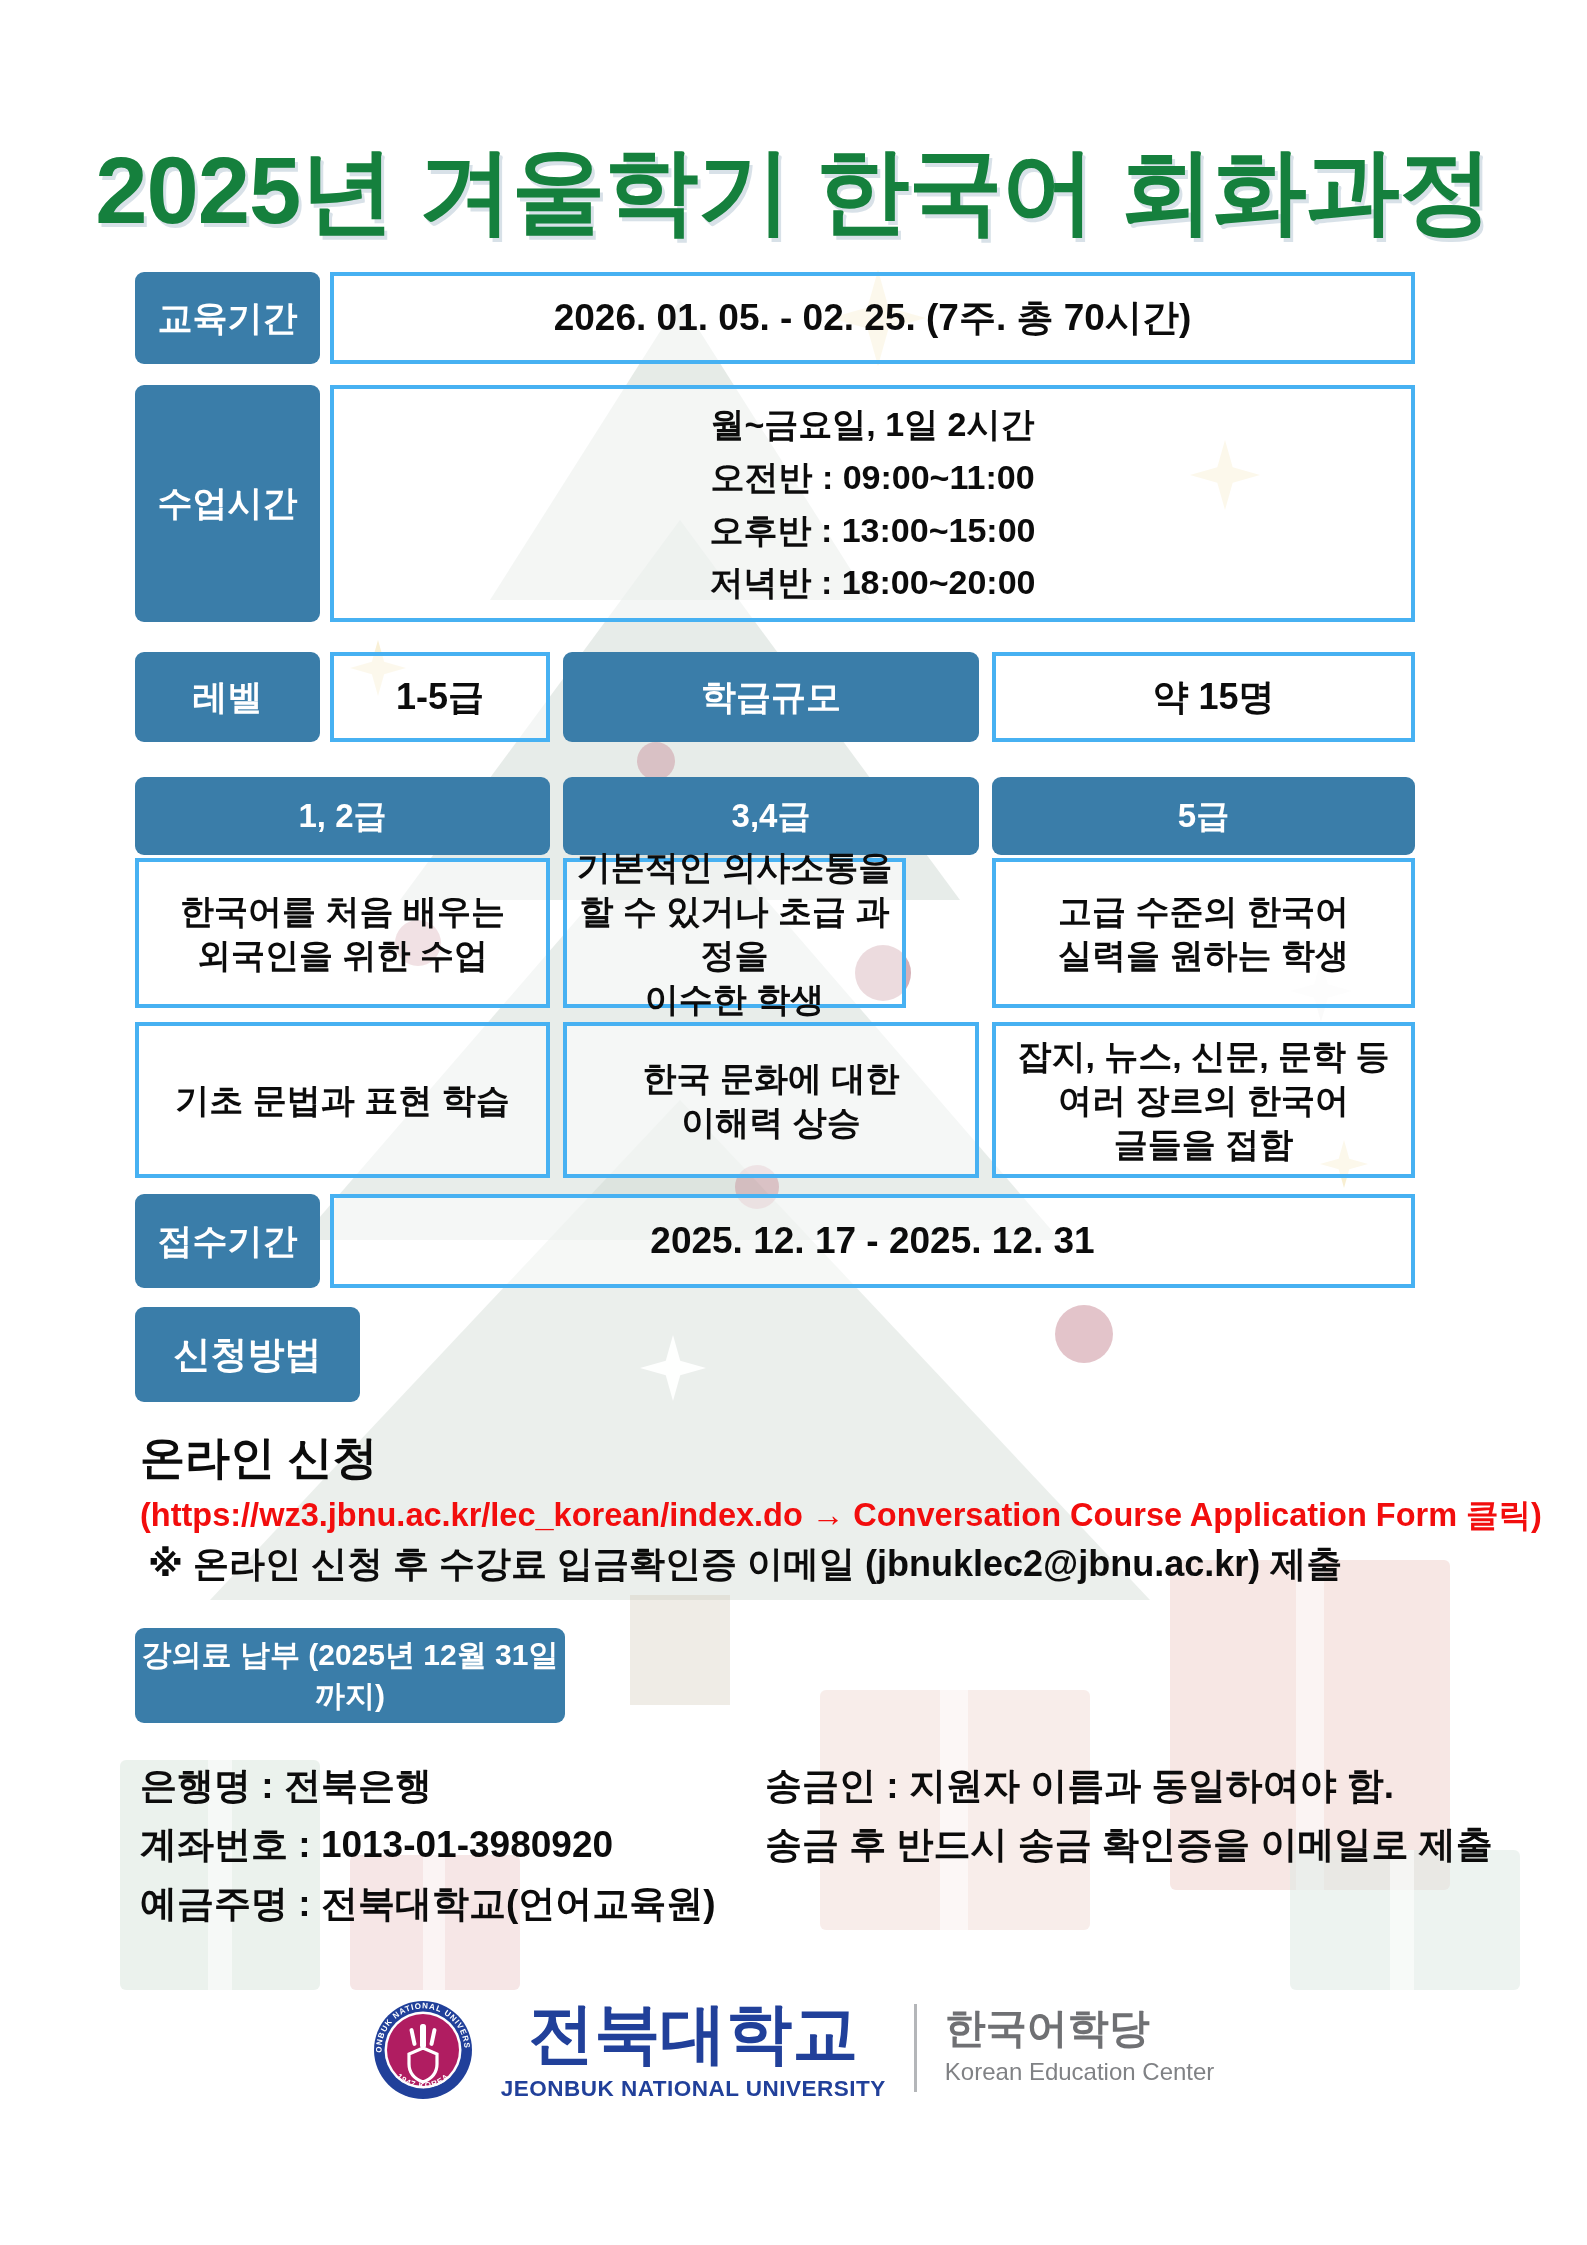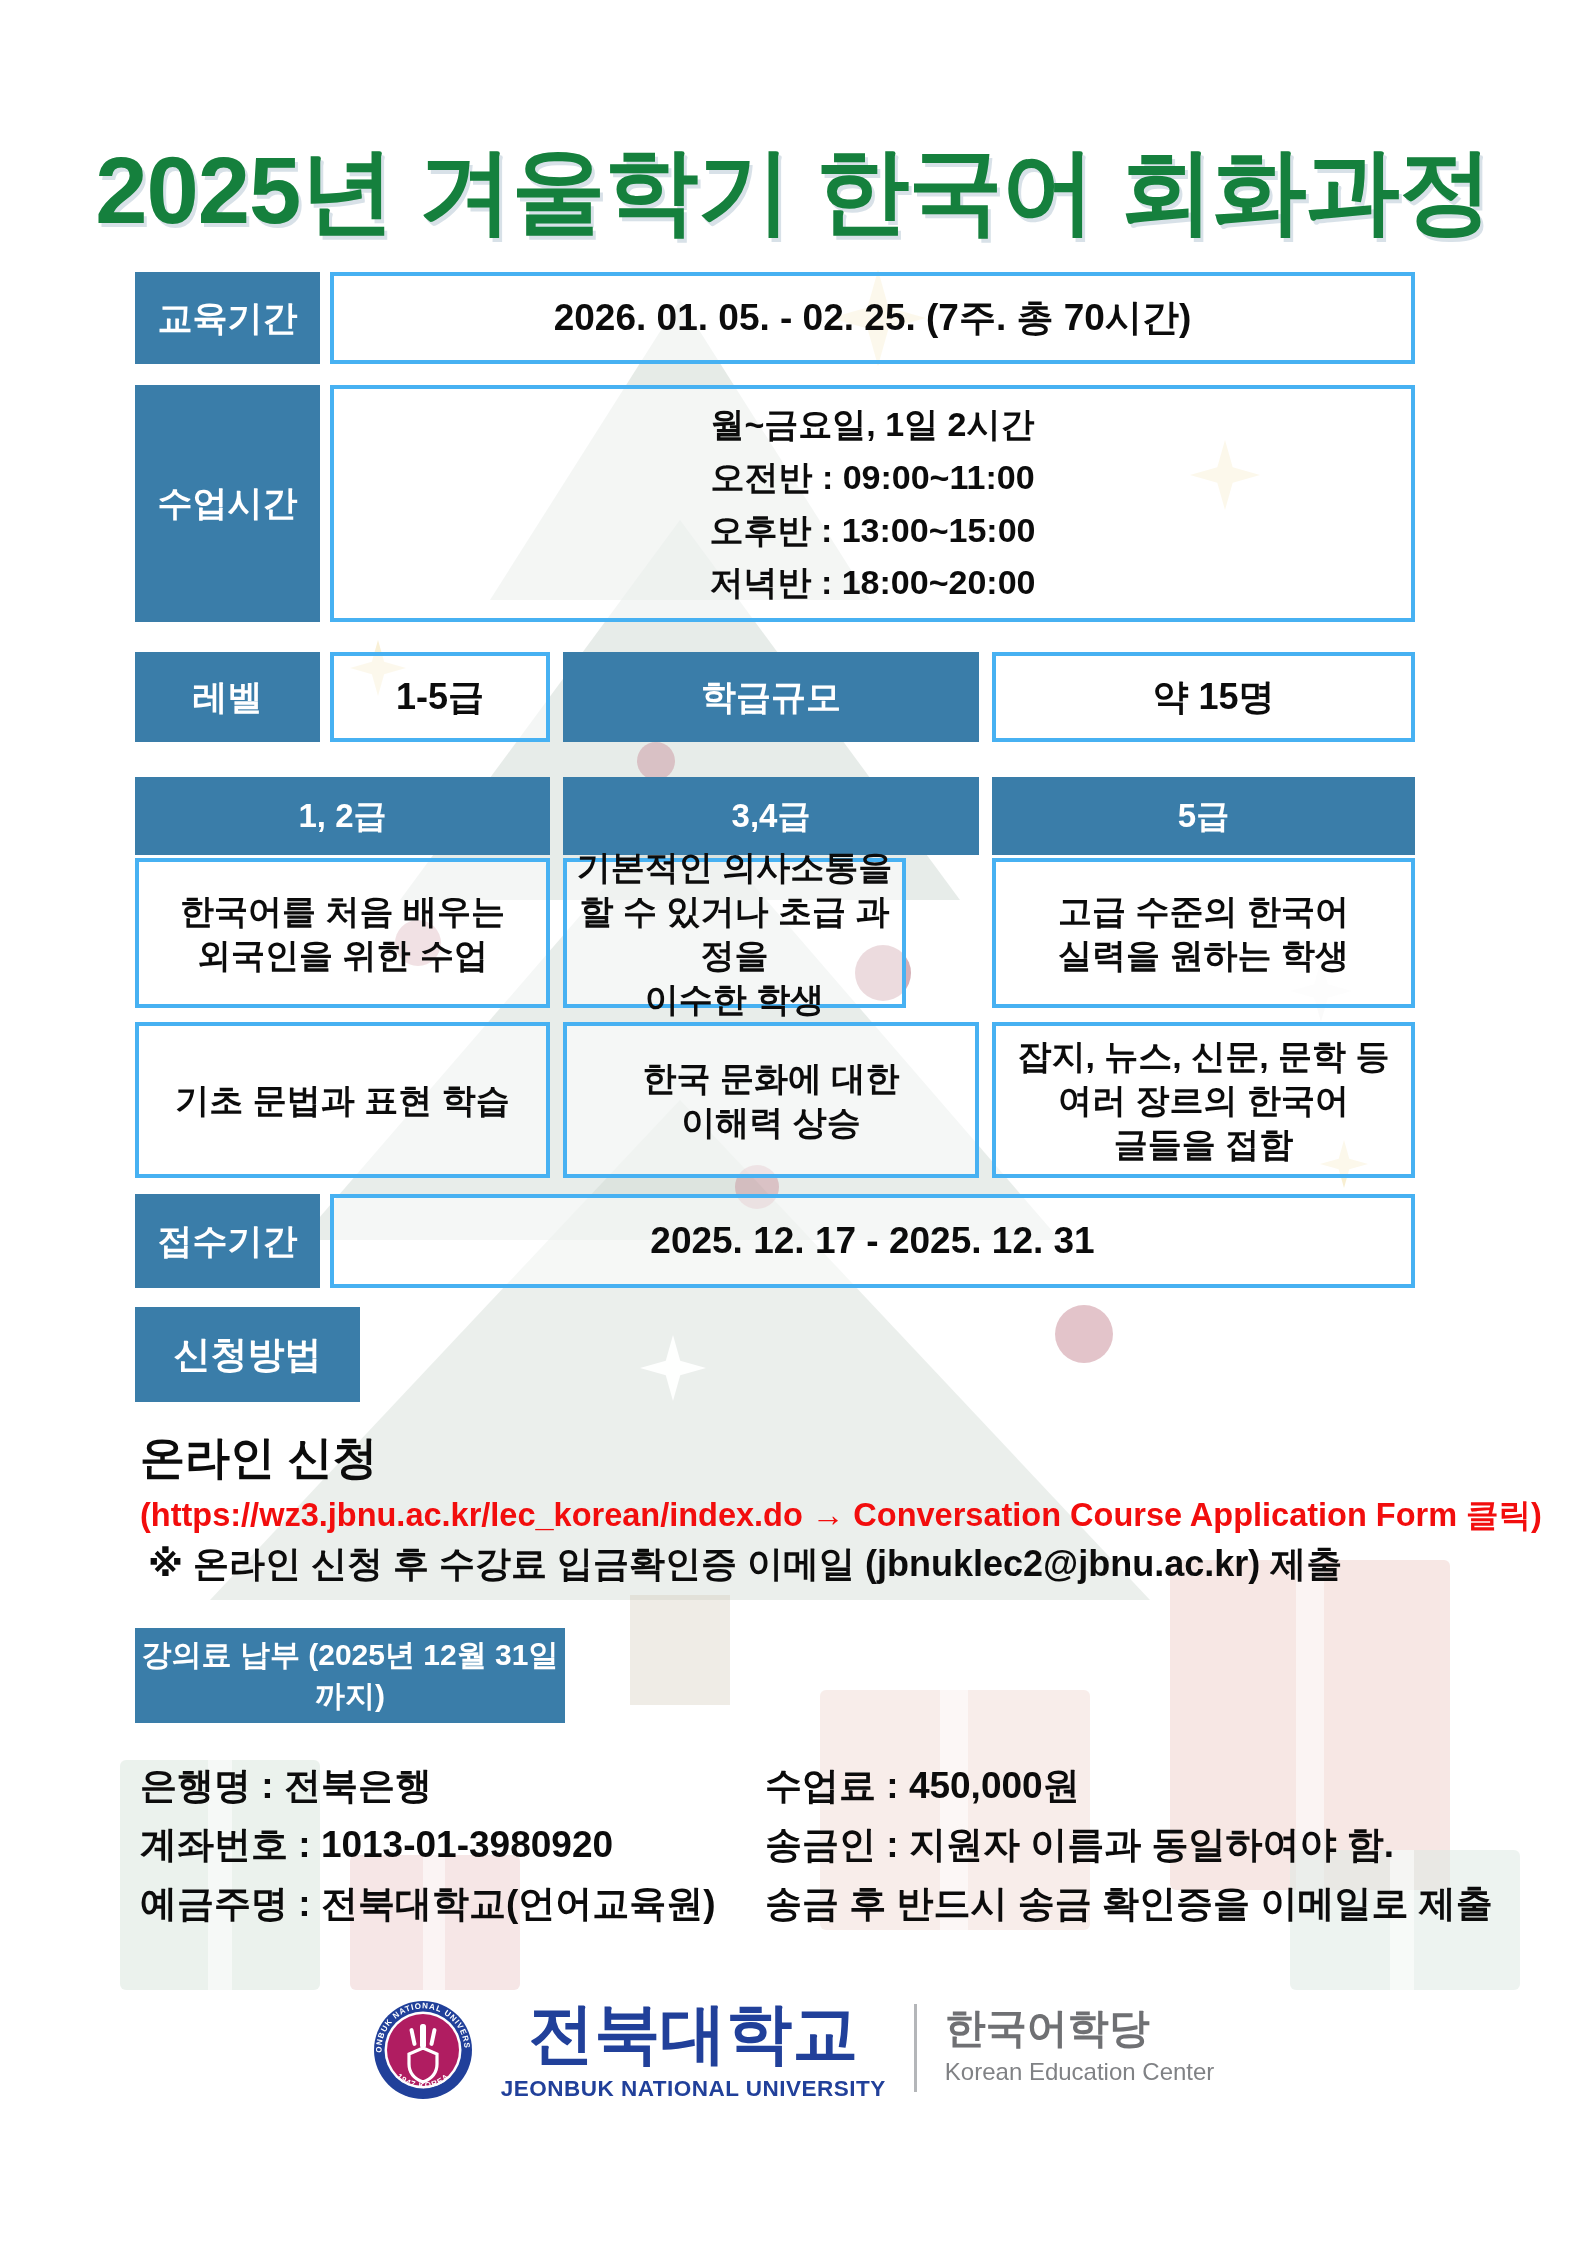--- a/index.html
+++ b/index.html
@@ -5,21 +5,21 @@
   html,body{margin:0;padding:0;background:#ffffff;}
   body{font-family:"Liberation Sans","DejaVu Sans",sans-serif;}
   .poster{position:relative;width:1587px;height:2245px;background:#fff;overflow:hidden;margin:0 auto;}
   .layer{position:absolute;inset:0;z-index:0;}
   .content{position:absolute;inset:0;z-index:1;}
   .abs{position:absolute;}
   .title{position:absolute;left:0;right:0;top:128px;margin:0;text-align:center;
          font-size:94px;font-weight:700;color:#15803d;letter-spacing:-1px;
          text-shadow:3px 4px 0 rgba(40,90,130,0.18);}
   .label{position:absolute;background:#3a7da9;color:#fff;display:flex;align-items:center;justify-content:center;
-         font-weight:700;text-align:center;}
+         font-weight:700;text-align:center;border-radius:9px;}
   .vbox{position:absolute;border:4px solid #47b1f2;background:rgba(255,255,255,0.55);color:#0c0c0c;
         display:flex;align-items:center;justify-content:center;font-weight:700;text-align:center;box-sizing:border-box;}
   .pre{white-space:pre-line;}
   .freeText{position:absolute;font-weight:700;color:#0c0c0c;}
   .red{color:#f20d0d;}
   .bankLines p{margin:0;line-height:59px;font-size:37px;font-weight:700;color:#0c0c0c;}
   .footer{position:absolute;left:0;right:0;top:2000px;display:flex;justify-content:center;align-items:flex-start;gap:28px;z-index:1;}
   .univKr{font-size:66px;font-weight:700;color:#21409a;line-height:1;}
   .univEn{font-size:22.5px;font-weight:700;color:#21409a;letter-spacing:0.5px;margin-top:10px;text-align:center;}
   .divider{width:3px;height:88px;background:#b4b6b9;margin-top:4px;}
@@ -174,21 +174,20 @@
     <div class="label" style="left:135px;top:1628px;width:430px;height:95px;font-size:30px;">
       <span>강의료 납부 (2025년 12월 31일 까지)</span>
     </div>
 
     <div class="bankLines" style="position:absolute;left:140px;top:1756px;">
       <p>은행명 : 전북은행</p>
       <p>계좌번호 : 1013-01-3980920</p>
       <p>예금주명 : 전북대학교(언어교육원)</p>
     </div>
     <div class="bankLines" style="position:absolute;left:765px;top:1756px;">
-      <p>수업료 : 450,000원</p>
       <p>송금인 : 지원자 이름과 동일하여야 함.</p>
       <p class="red">송금 후 반드시 송금 확인증을 이메일로 제출</p>
     </div>
 
   </div>
 
   <div class="footer">
     <svg width="100" height="100" viewBox="0 0 100 100">
       <defs>
         <path id="ringTop" d="M 8.5,50 A 41.5,41.5 0 1 1 91.5,50" fill="none"></path>

